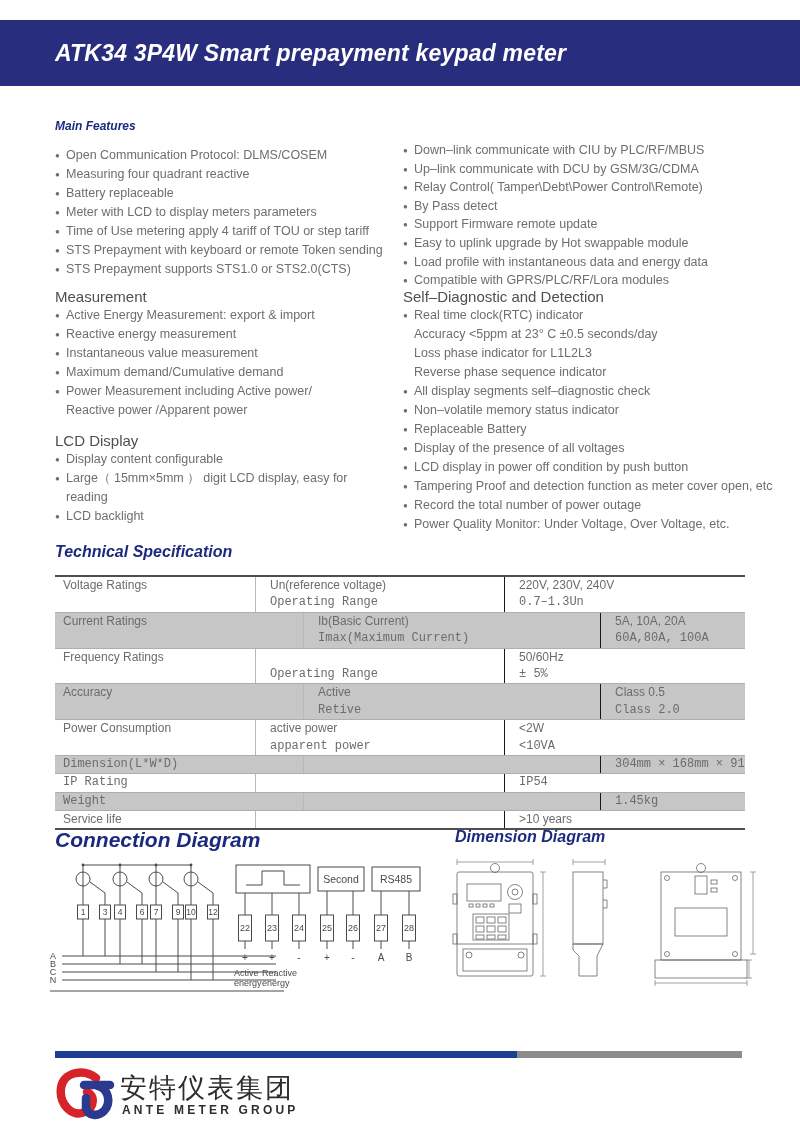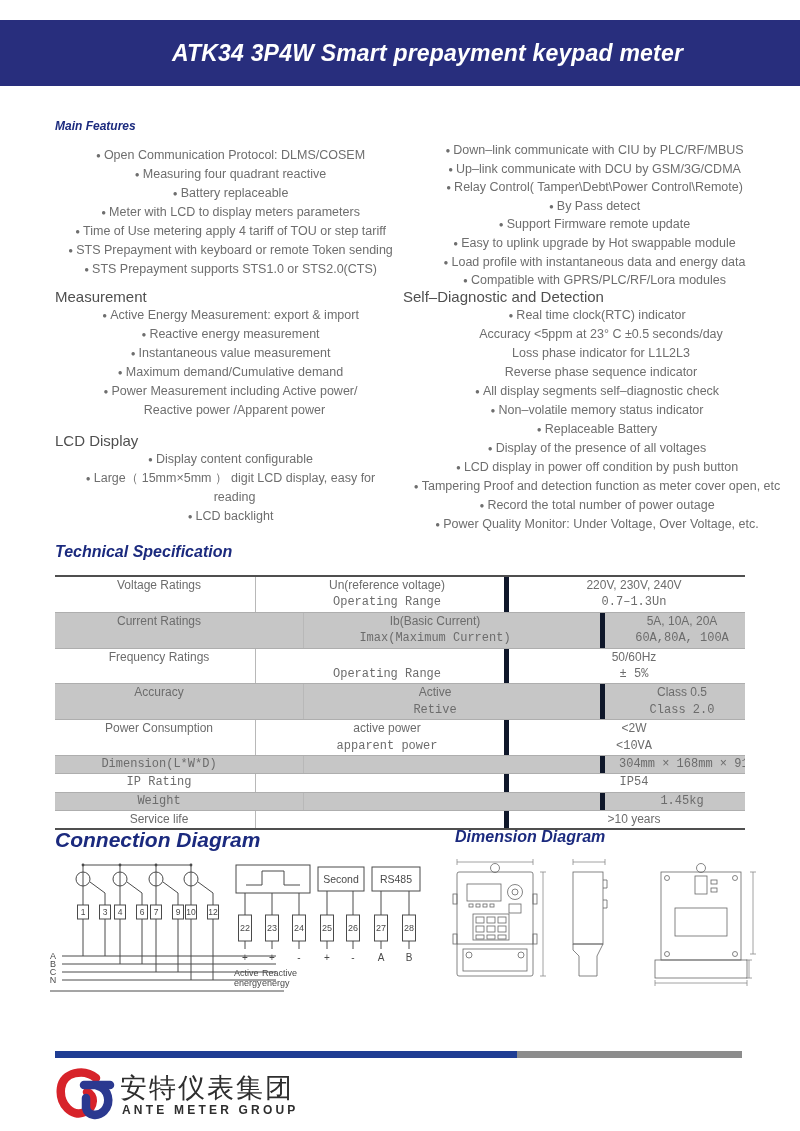--- a/index.html
+++ b/index.html
@@ -1,17 +1,17 @@
 <!DOCTYPE html>
 <html><head>
 <meta charset="utf-8">
 <style>
   html,body{margin:0;padding:0;background:#fff;}
   .page{position:relative;width:800px;height:1131px;background:#ffffff;
-        font-family:"Liberation Sans",sans-serif;overflow:hidden;text-align:center;}
+        font-family:"Liberation Sans",sans-serif;overflow:hidden;}
 
   
   .banner{position:absolute;top:20px;left:0;width:800px;height:66px;background:#282e7d;}
   .banner-title{margin-left:55px;line-height:66px;color:#ffffff;font-size:23px;
                 font-weight:bold;font-style:italic;letter-spacing:.2px;}
 
   
   .blue-h{position:absolute;margin:0;color:#1b2a7e;font-weight:bold;font-style:italic;}
   #mf-h{left:55px;top:119px;font-size:12px;}
   #ts-h{left:55px;top:543px;font-size:16px;}
@@ -37,21 +37,21 @@
 
   
   .spec-table{position:absolute;left:55px;top:575px;width:690px;
               border-top:2px solid #4f4f4f;border-bottom:2px solid #4f4f4f;}
   .trow{display:flex;height:17.4px;line-height:17.4px;font-size:12px;color:#6c6c6c;}
   .trow.shaded{background:#c6c6c6;gap:48px;}
   .trow.gend{border-bottom:1px solid #aeaeae;font-family:Liberation Mono, monospace;}
   .tc{overflow:hidden;white-space:nowrap;}
   .tc1{width:192px;padding-left:8px;}
   .tc2{width:234px;padding-left:14px;border-left:1px solid #b8b8b8;}
-  .tc3{flex:1;padding-left:14px;border-left:5px solid #0f172a;}
+  .tc3{flex:1;padding-left:14px;border-left:1px solid #0f172a;}
 
   
   .conn-svg{position:absolute;left:48px;top:853px;}
   .dim-svg{position:absolute;left:443px;top:856px;}
   .conn-svg text,.dim-svg text{font-family:"Liberation Sans",sans-serif;}
 
   
   .footer-bar{position:absolute;left:55px;top:1051px;width:687px;height:7px;background:#8c8c8c;}
   .footer-bar .blue{position:absolute;left:0;top:0;width:462px;height:7px;background:#1f3d93;}
   .logo-mark{position:absolute;left:50px;top:1066px;}

